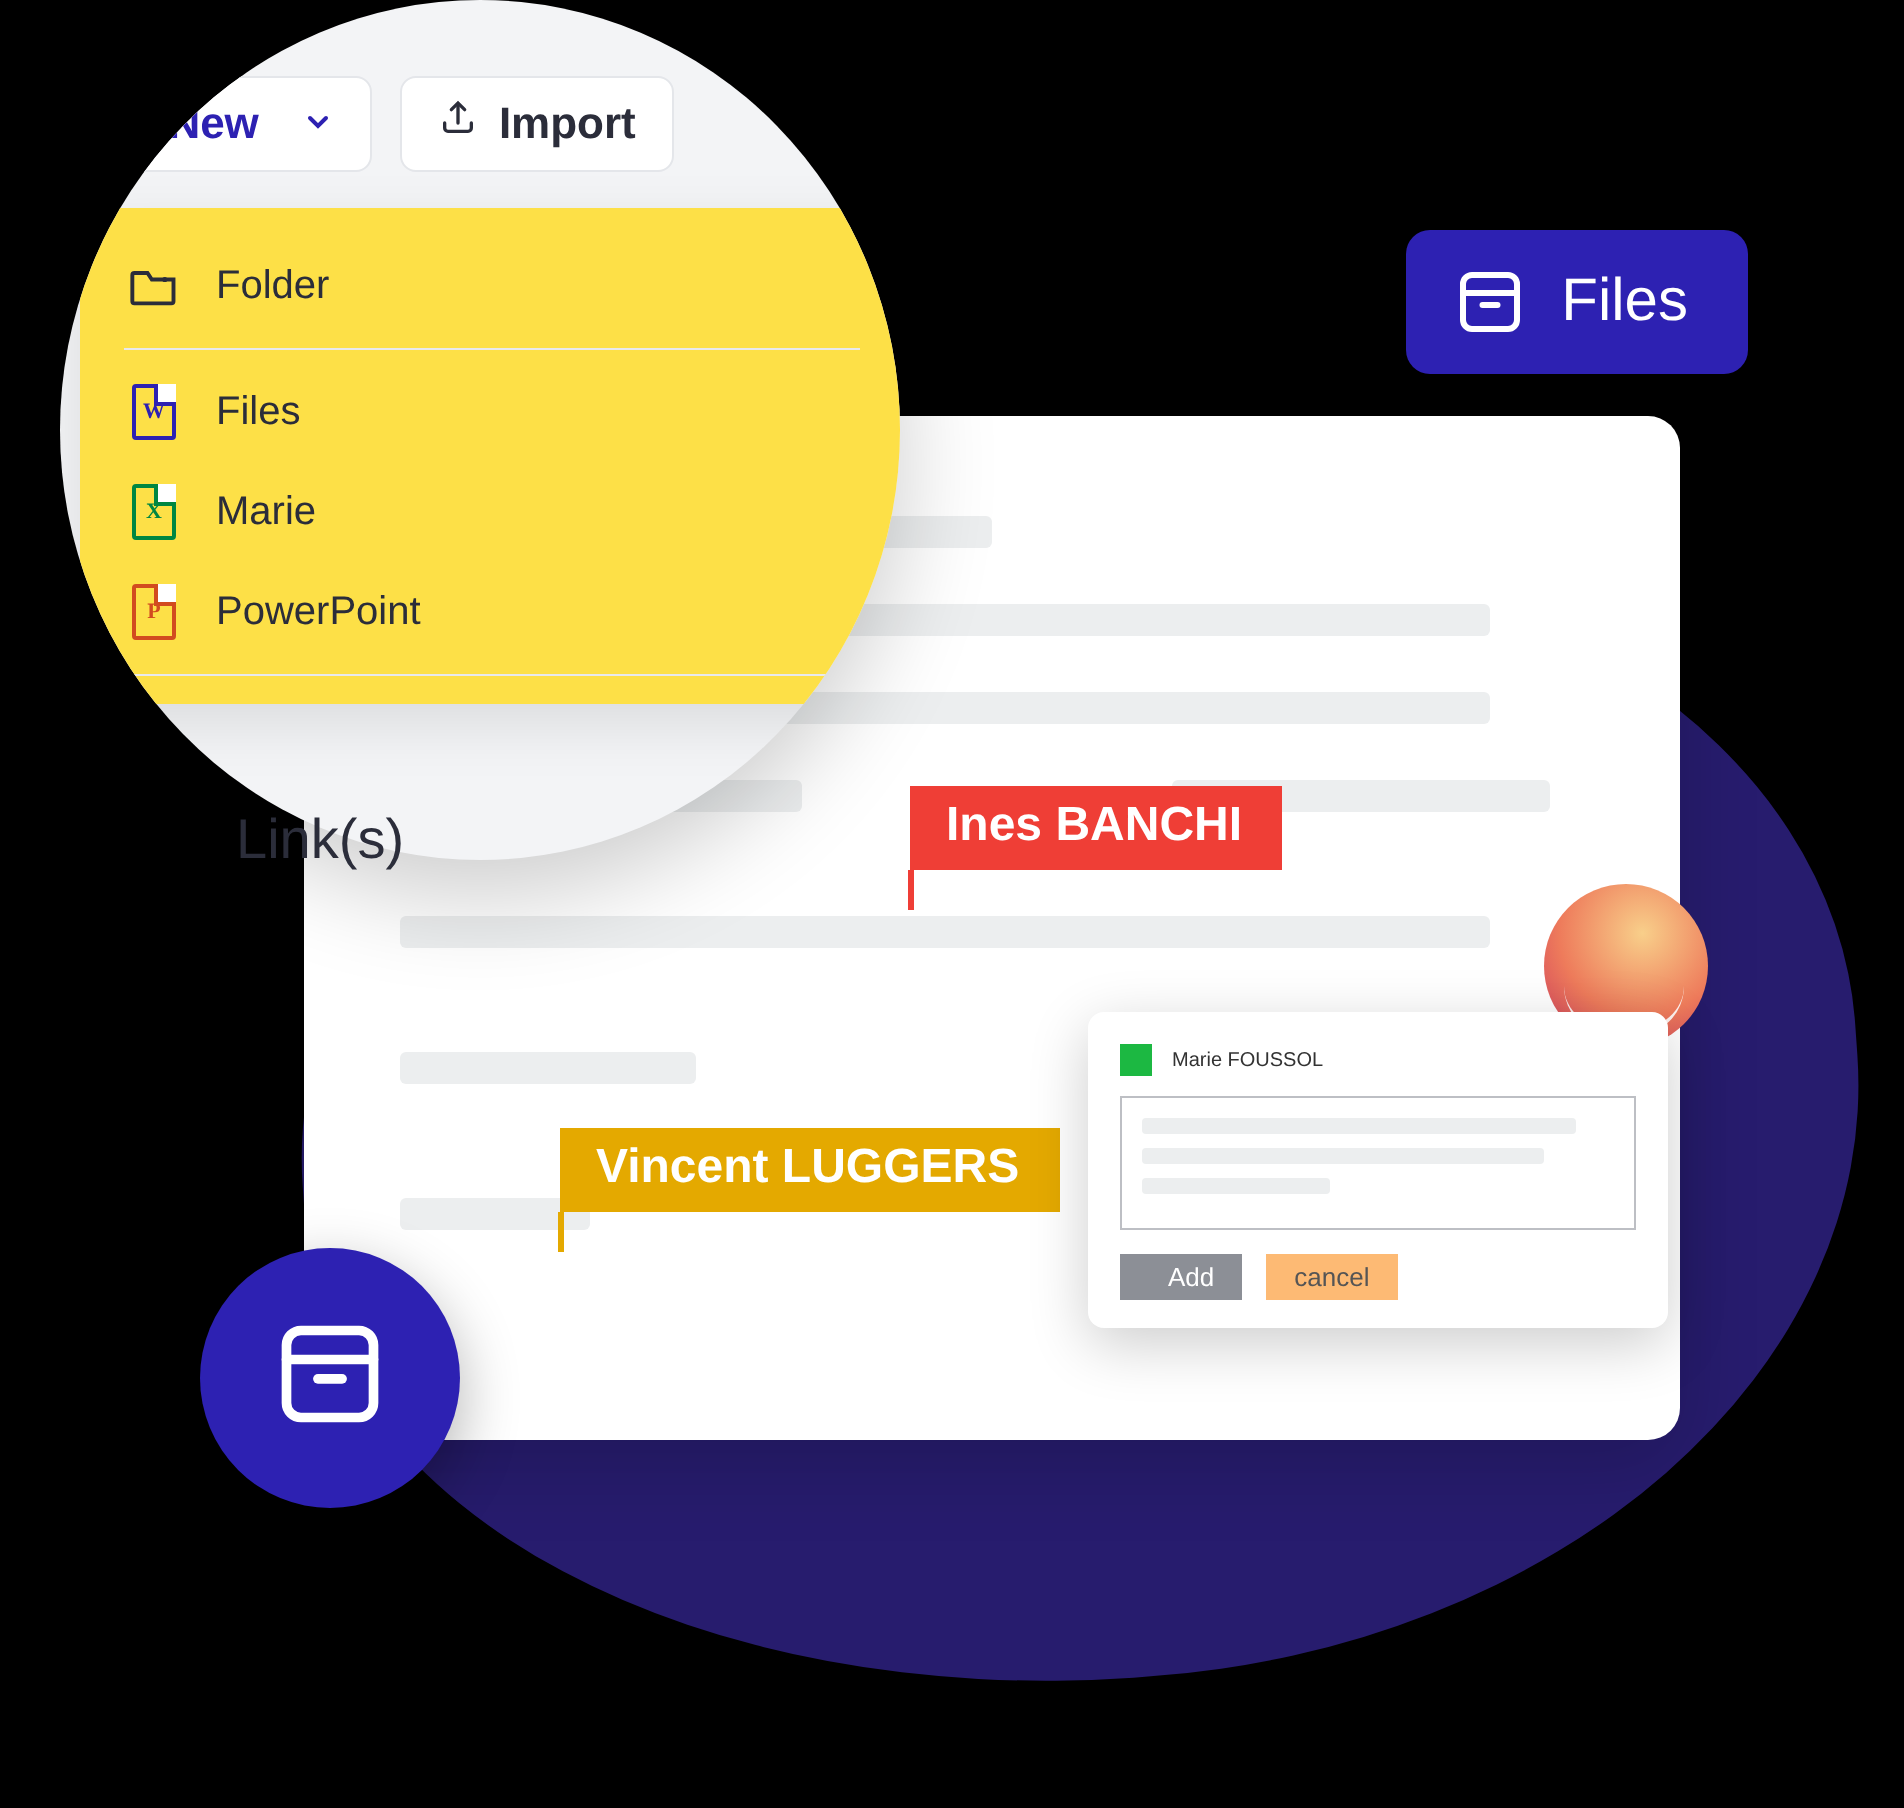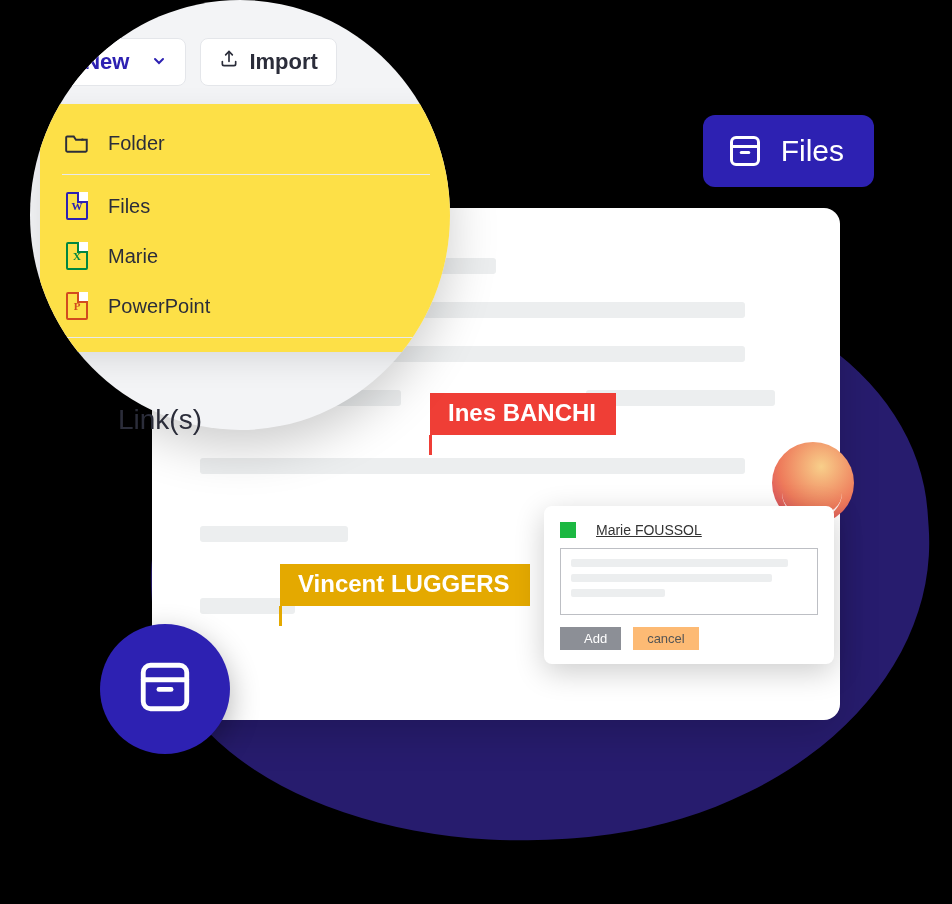--- a/index.html
+++ b/index.html
@@ -84,21 +84,21 @@
     position: absolute;
     left: -1px;
     bottom: -20px;
     width: 3px;
     height: 20px;
     background: currentColor;
   }
   .label-red {
     background: #EF3E36;
     top: 393px;
-    left: 430px;
+    left: 455px;
   }
   .label-red::before { background:#EF3E36; }
 
   .label-yellow {
     background: #E4A900;
     top: 564px;
     left: 280px;
   }
   .label-yellow::before { background:#E4A900; }
 
@@ -192,21 +192,21 @@
   .comment-box {
     position:absolute;
     top:506px;
     left:544px;
     width:290px;
     background:#fff;
     border-radius:8px;
     box-shadow:0 8px 30px rgba(0,0,0,0.2);
     padding:16px 16px 14px;
   }
-  .comment-head{ display:flex; align-items:center; gap:20px; font-size:14px; color:#333; font-weight:500; margin-bottom:10px;text-decoration:underline;}
+  .comment-head{ display:flex; align-items:center; gap:10px; font-size:10px; color:#333; font-weight:500; margin-bottom:10px;}
   .swatch { width:16px; height:16px; background:#1CB842; }
   .comment-area {
     border:1px solid #bdbfc4;
     padding:10px;
     margin-bottom:12px;
   }
   .comment-area .pl { height:8px; background:#eceeef; border-radius:2px; margin-bottom:7px;}
   .pl1{ width:92%;} .pl2{width:85%;} .pl3{width:40%;}
   .comment-actions{ display:flex; gap:12px; }
   .cbtn{ padding:4px 14px; font-size:13px; border:none; cursor:pointer;}

